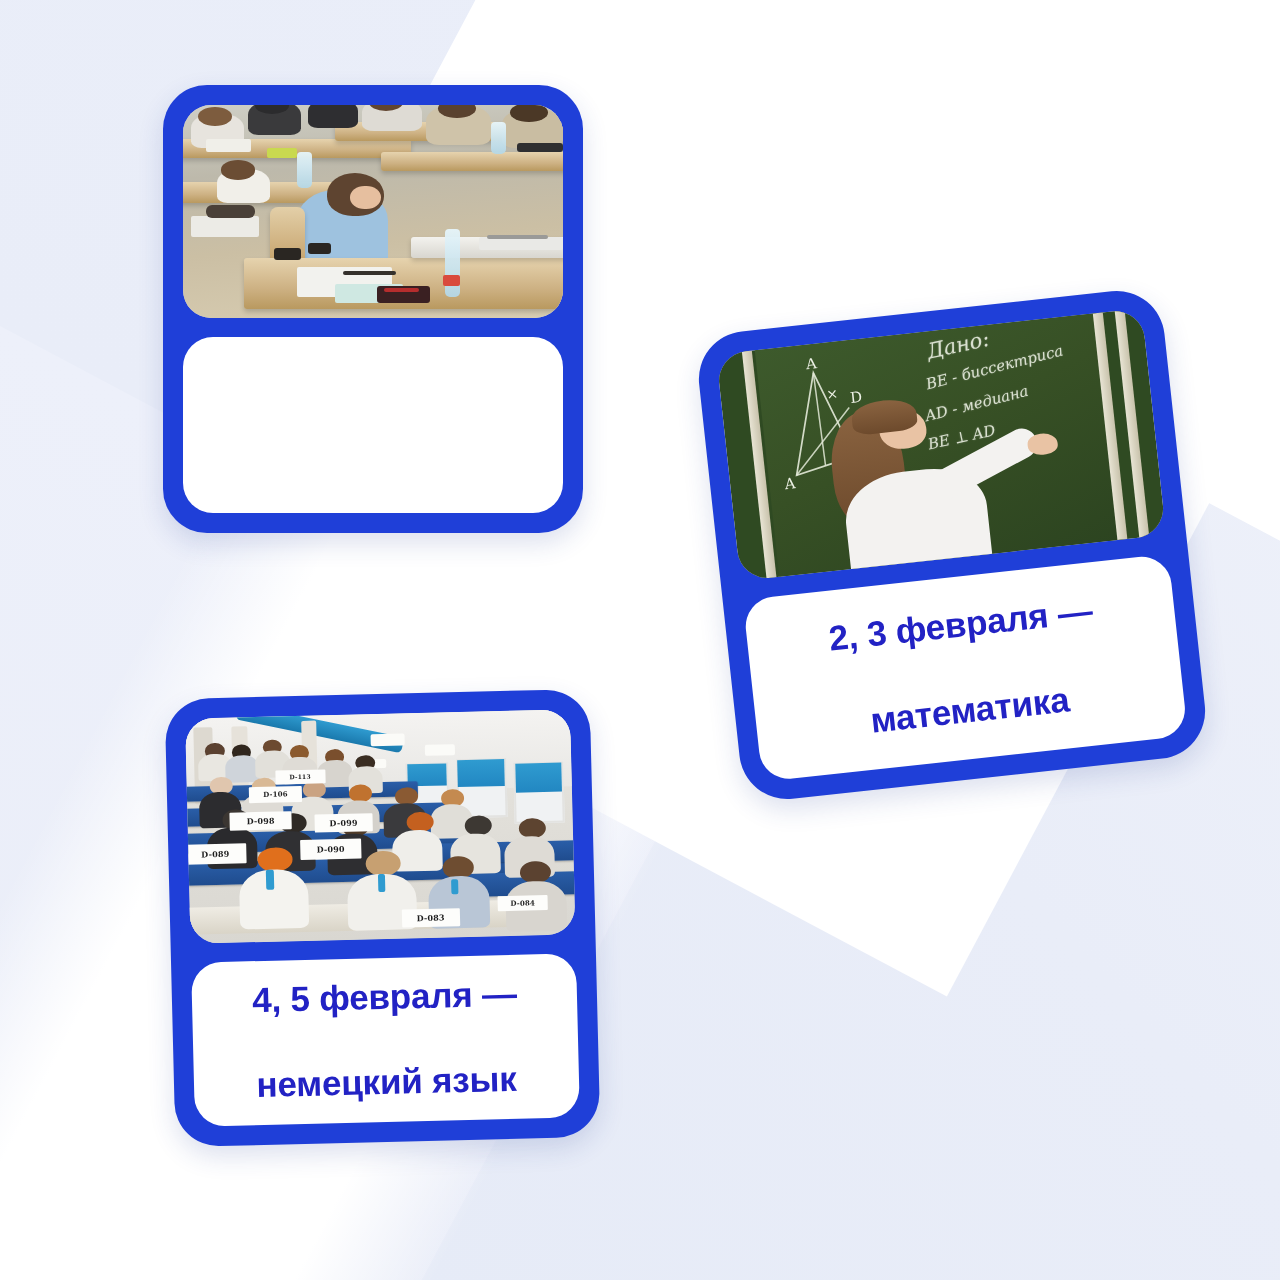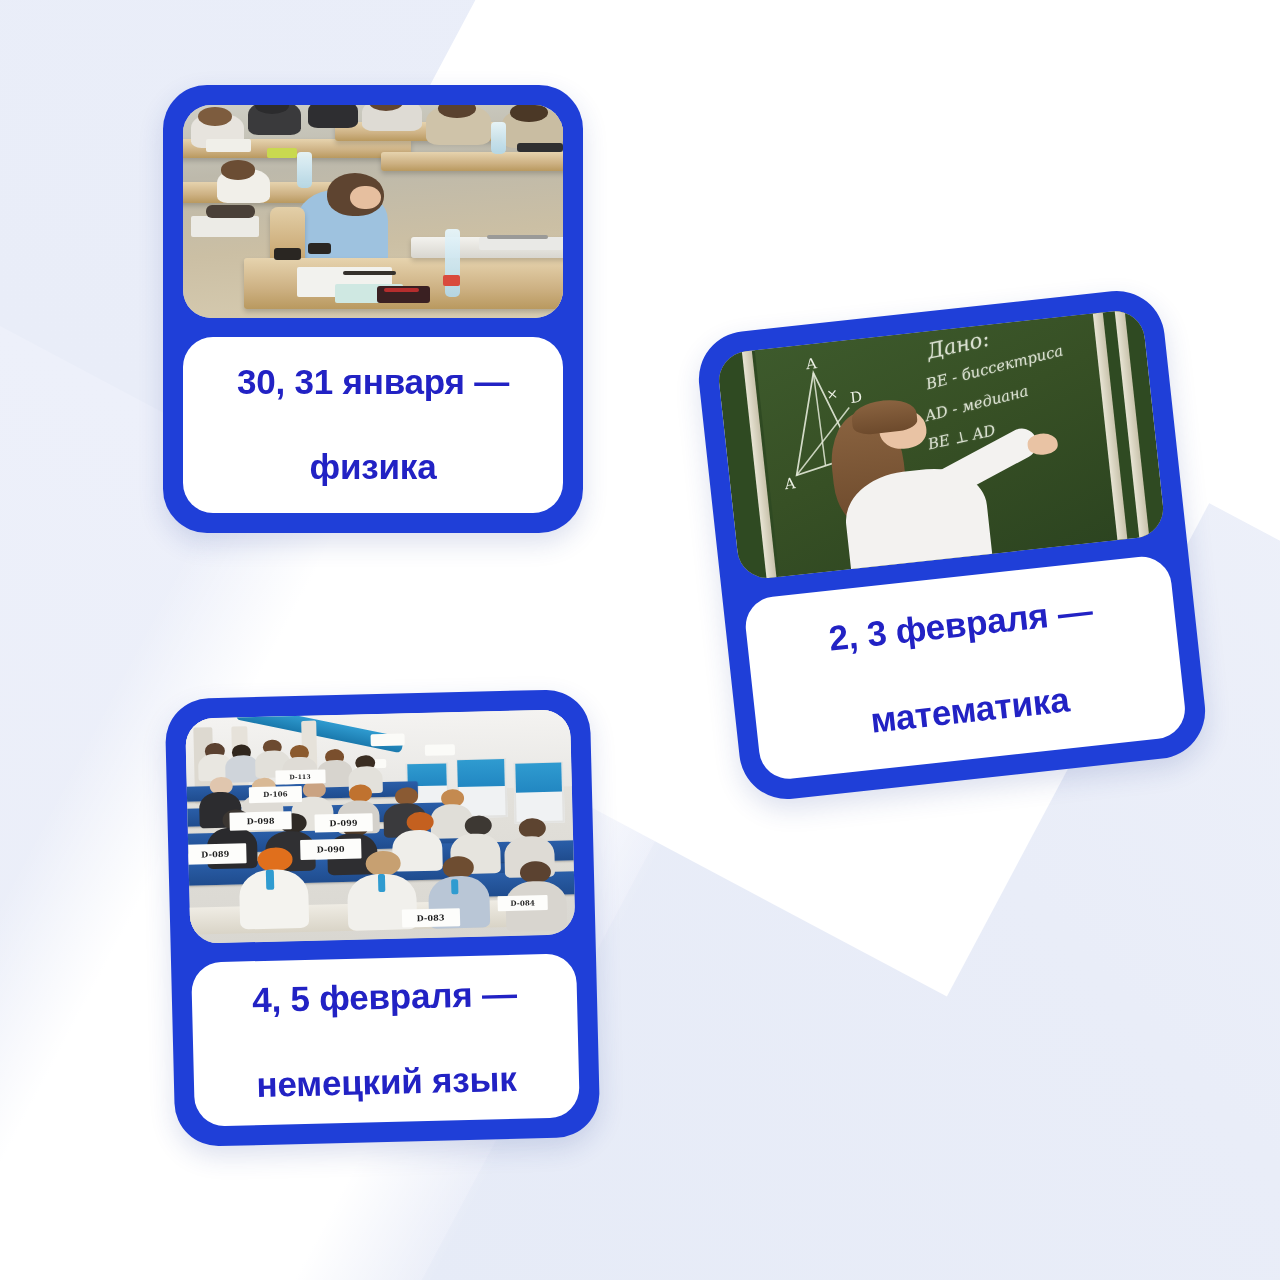--- a/index.html
+++ b/index.html
@@ -357,22 +357,21 @@
         <div class="dark" style="left:80%;top:61%;width:16%;height:2%;background:#9a9a98;"></div>
         <div class="paper" style="left:2%;top:52%;width:18%;height:10%;background:#ecebe6;"></div>
         <div class="dark" style="left:6%;top:47%;width:13%;height:6%;background:#4a4038;border-radius:6px;"></div>
         <div class="paper" style="left:6%;top:16%;width:12%;height:6%;background:#f0efe9;"></div>
         <div class="dark" style="left:22%;top:20%;width:8%;height:5%;background:#c9d94f;border-radius:2px;"></div>
         <div class="dark" style="left:88%;top:18%;width:12%;height:4%;background:#2f2f31;border-radius:3px;"></div>
       </div>
     </div>
     <div class="card-label">
       <span>
-        <span>30, 31 января —</span><br>
-        <span>физика</span>
+        <br>
       </span>
     </div>
   </div>
 
   <div class="card" id="card-math">
     <div class="card-photo">
       <div class="photo-inner ph-board">
         <div class="board"></div>
         <div class="rail" style="left:6%;"></div>
         <div class="rail" style="right:9%;"></div>

